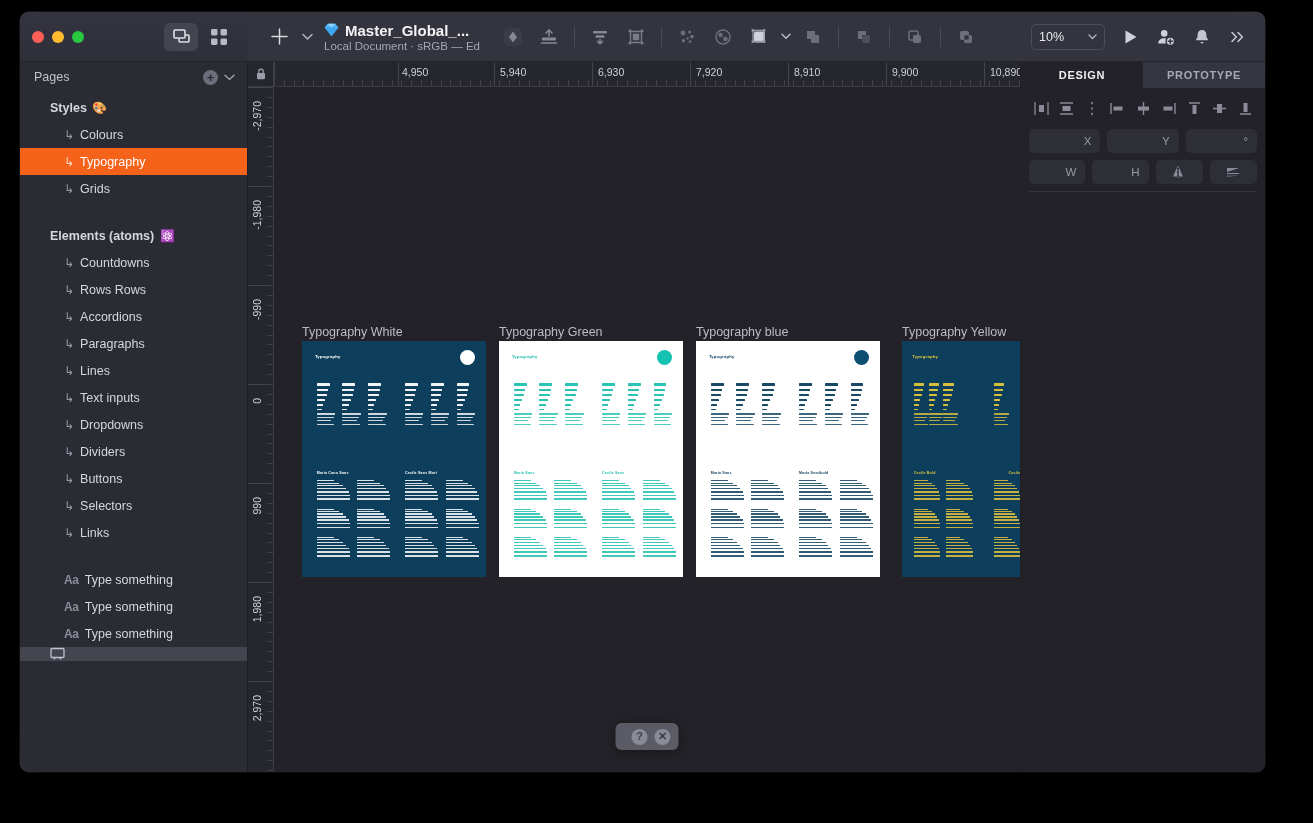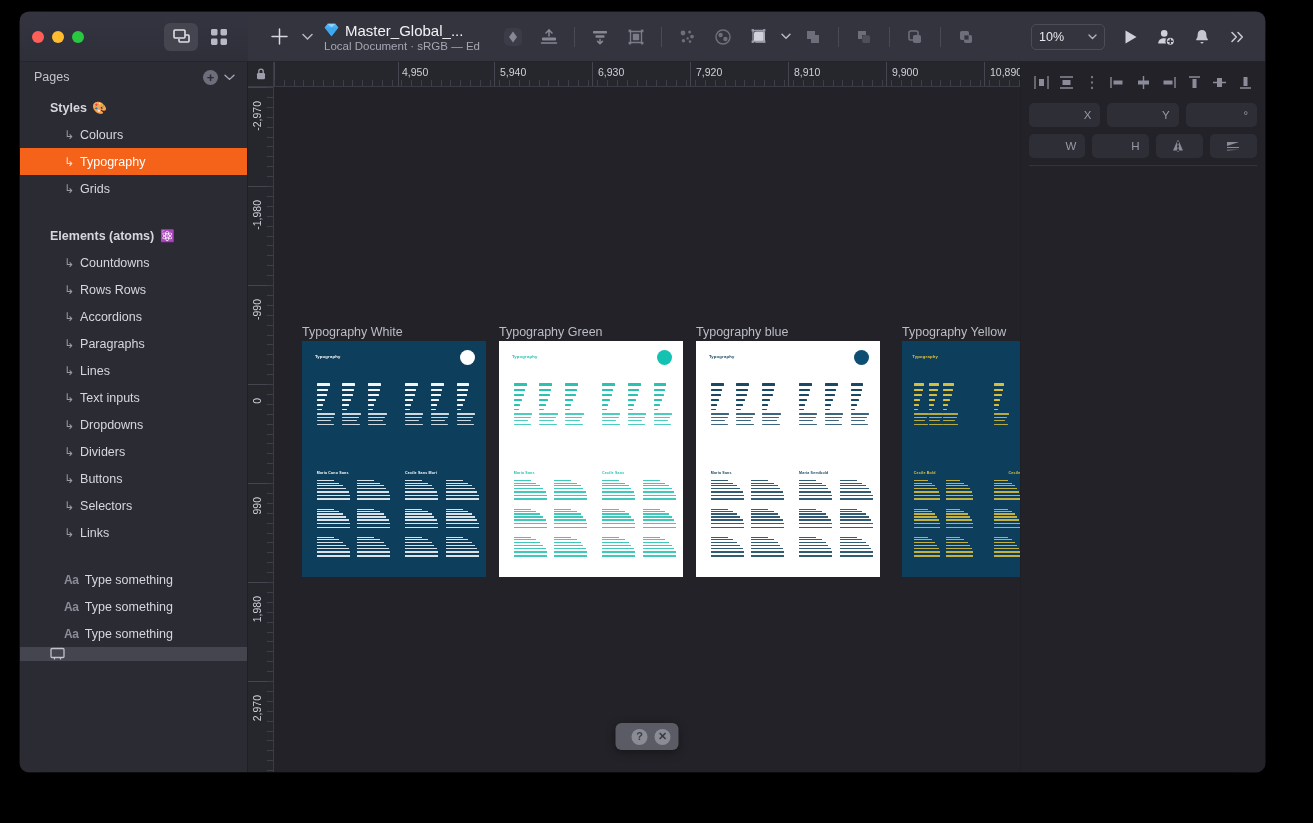--- a/index.html
+++ b/index.html
@@ -75,21 +75,21 @@
   }
   .tb-sep {
     width: 1px; height: 20px; background: #4a4a56; margin: 0 6px; flex:0 0 auto;
   }
   #doc-title-block {
     display:flex; flex-direction:column; justify-content:center;
     margin-left: 6px; margin-right: 14px; min-width:0;
   }
   #doc-title-row { display:flex; align-items:center; gap:6px; }
   #doc-title {
-    font-size: 15px; font-weight: normal; color: #f2f2f5; white-space: nowrap;
+    font-size: 15px; font-weight: bold; color: #f2f2f5; white-space: nowrap;
   }
   #doc-subtitle {
     font-size: 11.5px; color: #a6a6b2; white-space: nowrap; margin-top: 1px;
   }
   #zoom-box {
     width: 74px; height: 26px;
     border: 1px solid #4d4d59;
     border-radius: 5px;
     display:flex; align-items:center; justify-content:space-between;
     padding: 0 7px;
@@ -1458,20 +1458,24 @@
 
           <div id="toast">
             <span class="toast-btn">?</span>
             <span class="toast-btn">✕</span>
           </div>
         </div>
       </div>
     </div>
 
     <div id="inspector">
+      <div id="insp-tabs">
+        <div class="insp-tab active">DESIGN</div>
+        <div class="insp-tab inactive">PROTOTYPE</div>
+      </div>
       <div id="insp-body">
 
         <div id="align-row">
           <span class="align-ic">
             <svg width="17" height="15" viewBox="0 0 17 15">
                 <path d="M2 1v13M15 1v13" stroke="#8b8b99" stroke-width="1.3"></path>
                 <rect x="6" y="4" width="5" height="7" fill="#8b8b99"></rect>
               </svg>
           </span>
           <span class="align-ic">

